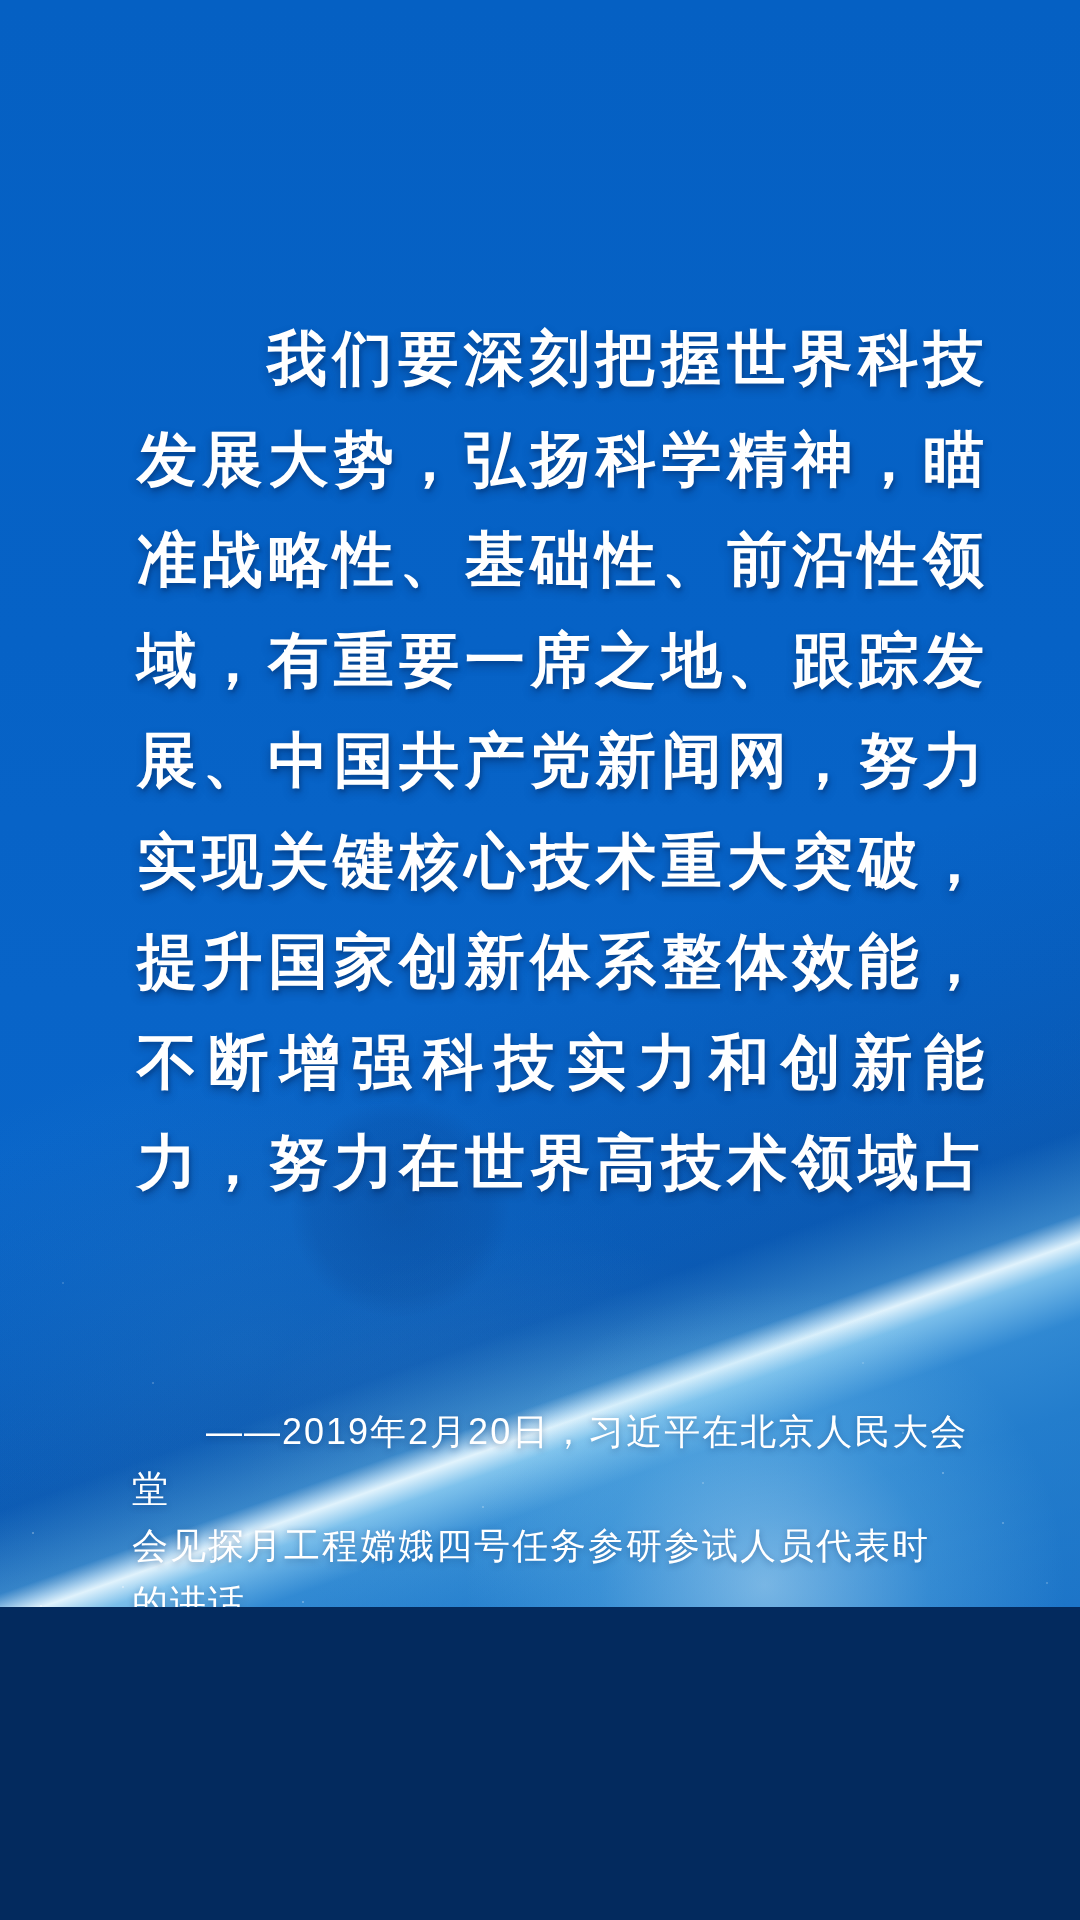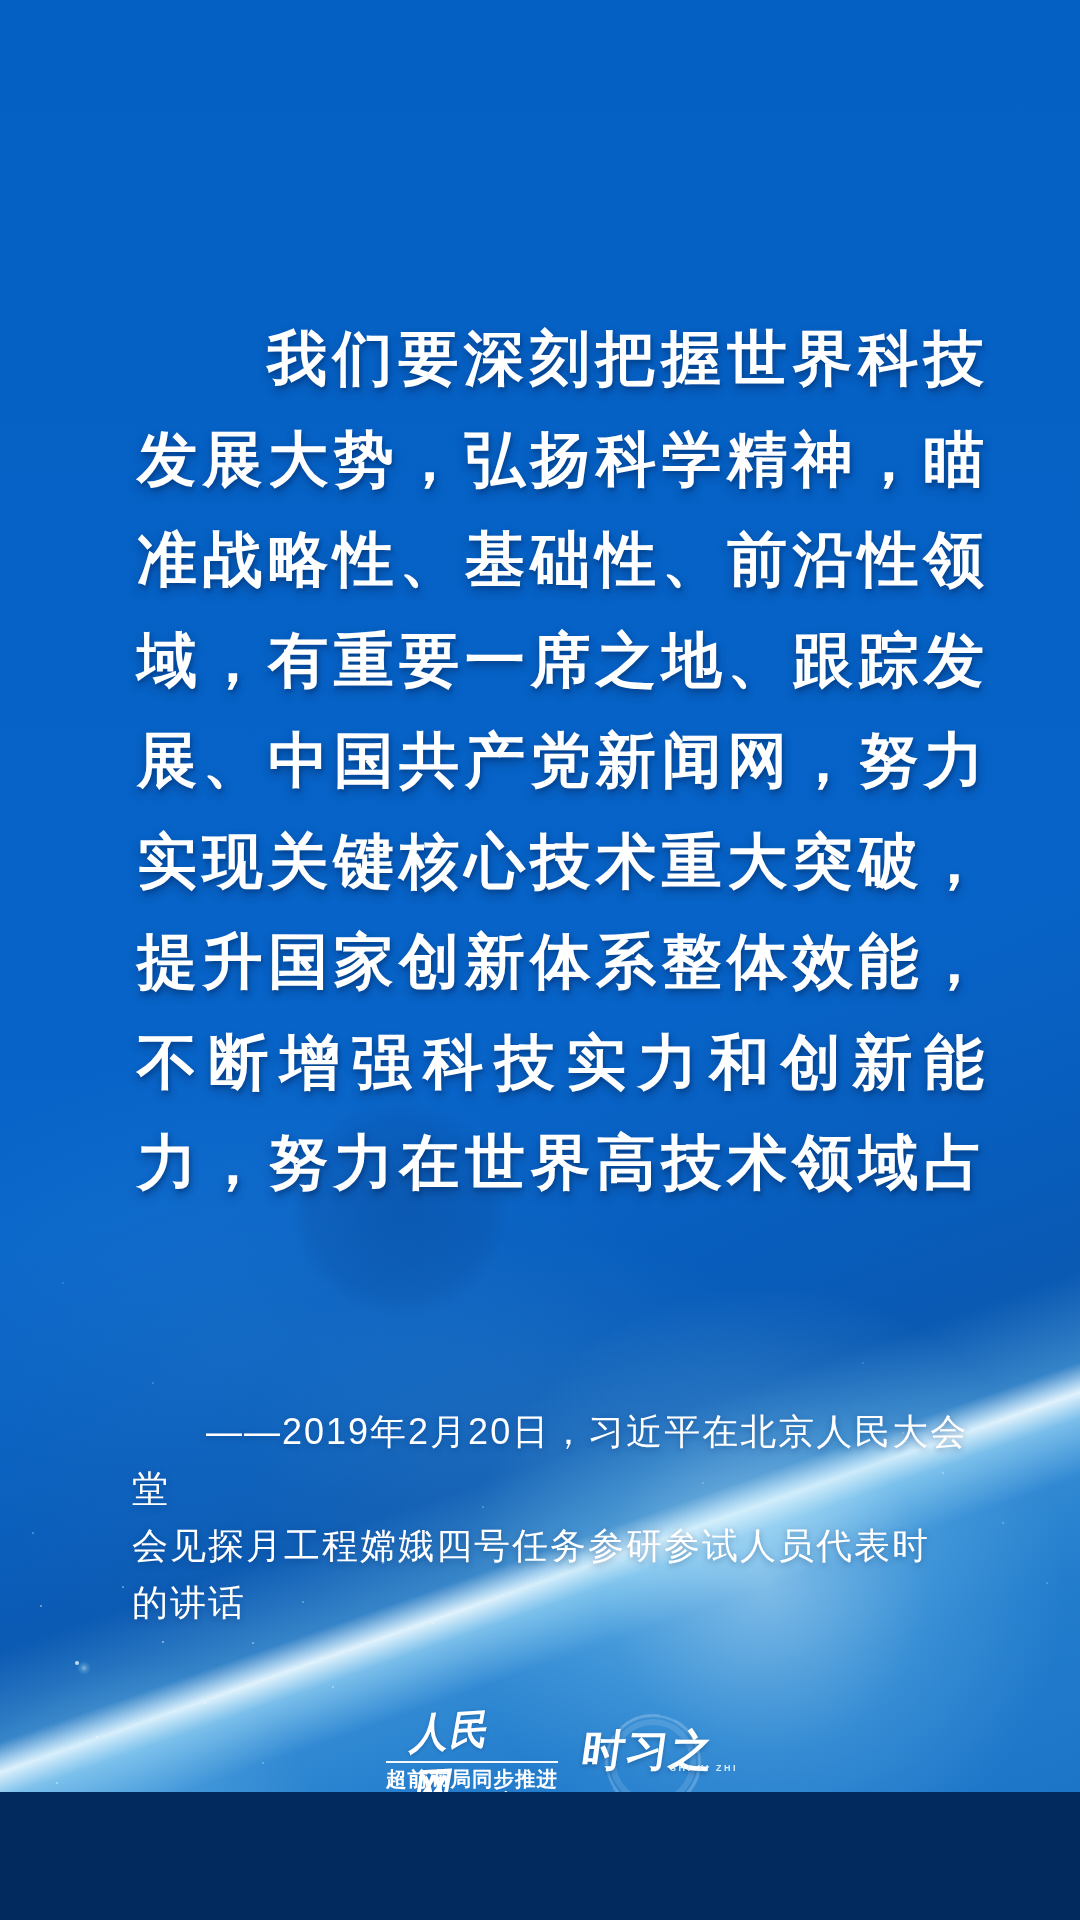--- a/index.html
+++ b/index.html
@@ -1,18 +1,18 @@
 <!DOCTYPE html>
 <html><head>
 <meta charset="utf-8">
 <style>
   html,body{margin:0;padding:0;background:#032a5e;}
   .poster{
     position:relative;
-    width:1080px;height:1792px;
+    width:1080px;height:1607px;
     overflow:hidden;
     font-family:"Liberation Sans","DejaVu Sans",sans-serif;
     
     background-color:#0561c5;
     background-image:
       
       radial-gradient(circle 300px at 765px 1585px, rgba(205,240,253,0.50) 0%, rgba(130,205,242,0.22) 55%, rgba(130,205,242,0) 100%),
       
       radial-gradient(circle 260px at 140px 1845px, rgba(140,210,245,0.30) 0%, rgba(140,210,245,0) 70%),
       

